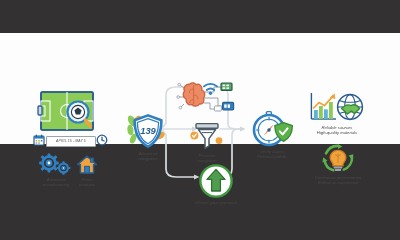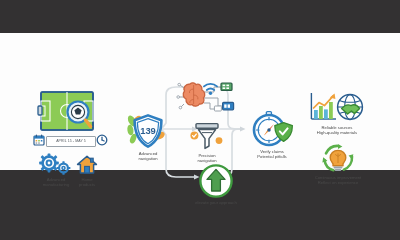--- a/index.html
+++ b/index.html
@@ -1,19 +1,19 @@
 <!DOCTYPE html>
 <html><head>
 <meta charset="utf-8">
 <style>
   html,body{margin:0;padding:0;background:#333132;}
   body{width:400px;height:225px;overflow:hidden;
        font-family:"Liberation Sans",sans-serif;}
   #stage{position:relative;width:400px;height:225px;background:#333132;}
-  #canvas{position:absolute;left:0;top:33px;width:400px;height:137px;background:#fdfdfd;}
+  #canvas{position:absolute;left:0;top:33px;width:400px;height:111px;background:#fdfdfd;font-style:italic;}
   .bar{position:absolute;left:0;width:400px;background:#333132;}
   #bar-top{top:0;height:33px;}
   #bar-bottom{top:190px;height:35px;}
 
   .node{position:absolute;}
   .cap{position:absolute;left:50%;transform:translateX(-50%);
        text-align:center;color:#4a4a4a;line-height:1.18;white-space:nowrap;}
   .cap.xs{font-size:4.2px;}
 
   svg{display:block;overflow:visible;}

